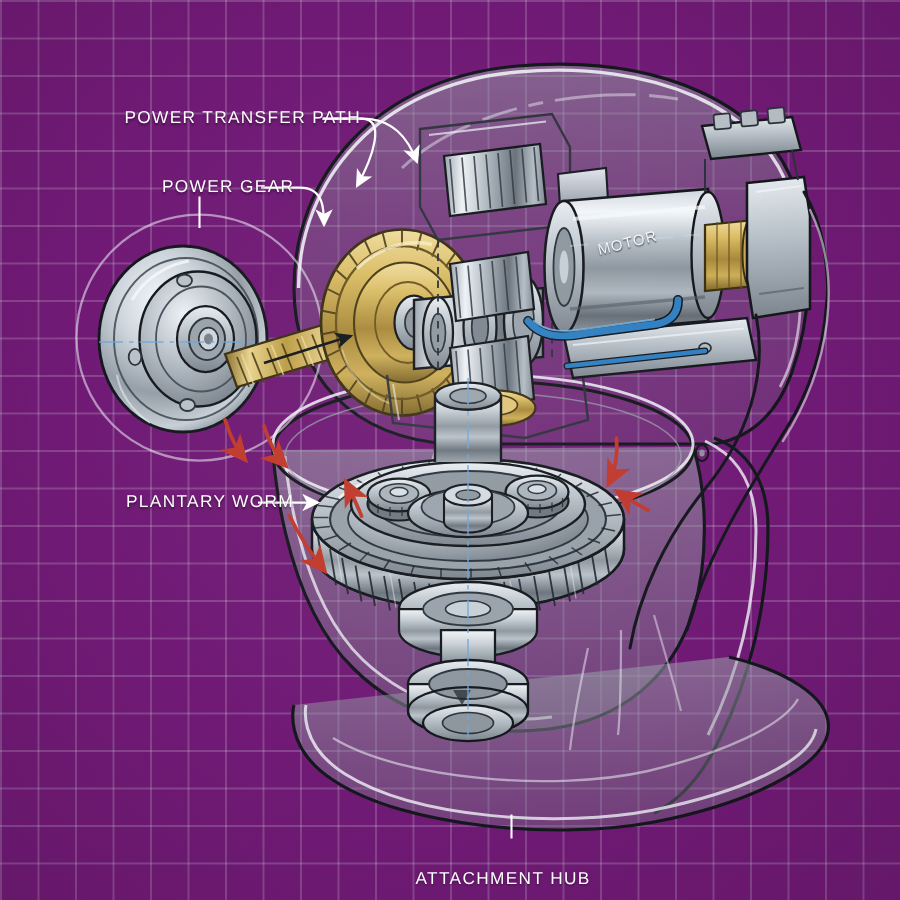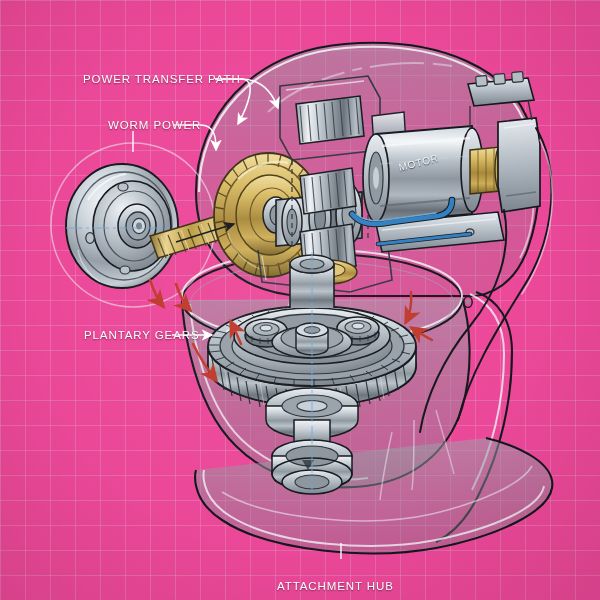--- a/index.html
+++ b/index.html
@@ -39,21 +39,21 @@
   #lbl-hub{left:277px;top:581px;}
   #lbl-motor{
     left:399px;top:163px;font-size:10px;letter-spacing:.7px;
     color:#f2f5f8;transform:rotate(-14deg);transform-origin:left center;
     text-shadow:0 1px 1px rgba(30,40,55,.75);
   }
 </style>
 </head>
 <body>
 
-<div id="stage" style="background: #ec4899;">
+<div id="stage" style="background: #701a75;">
 
   <div id="grid" style="background-size: 25px 25px;"></div>
 
   <svg id="art" viewBox="0 0 600 600" width="600" height="600">
     <defs>
 
       <linearGradient id="gSteelV" x1="0" y1="0" x2="0" y2="1">
         <stop offset="0" stop-color="#f2f5f8"></stop>
         <stop offset=".22" stop-color="#c7ced5"></stop>
         <stop offset=".46" stop-color="#8e979f"></stop>
@@ -532,21 +532,21 @@
         <path d="M176,242 L234,224" stroke="#14181d" stroke-width="1.6" marker-end="url(#arrK)"></path>
       </g>
 
     </g>
   </svg>
 
   <div id="vign"></div>
 
   <div class="label" id="lbl-power">POWER TRANSFER PATH</div>
 
-  <div class="label" id="lbl-worm">WORM POWER</div>
-
-  <div class="label" id="lbl-plan">PLANTARY GEARS</div>
+  <div class="label" id="lbl-worm">POWER GEAR</div>
+
+  <div class="label" id="lbl-plan">PLANTARY WORM</div>
 
   <div class="label" id="lbl-hub">ATTACHMENT HUB</div>
 
   <div class="label" id="lbl-motor">MOTOR</div>
 
 </div>
 
 </body></html>

